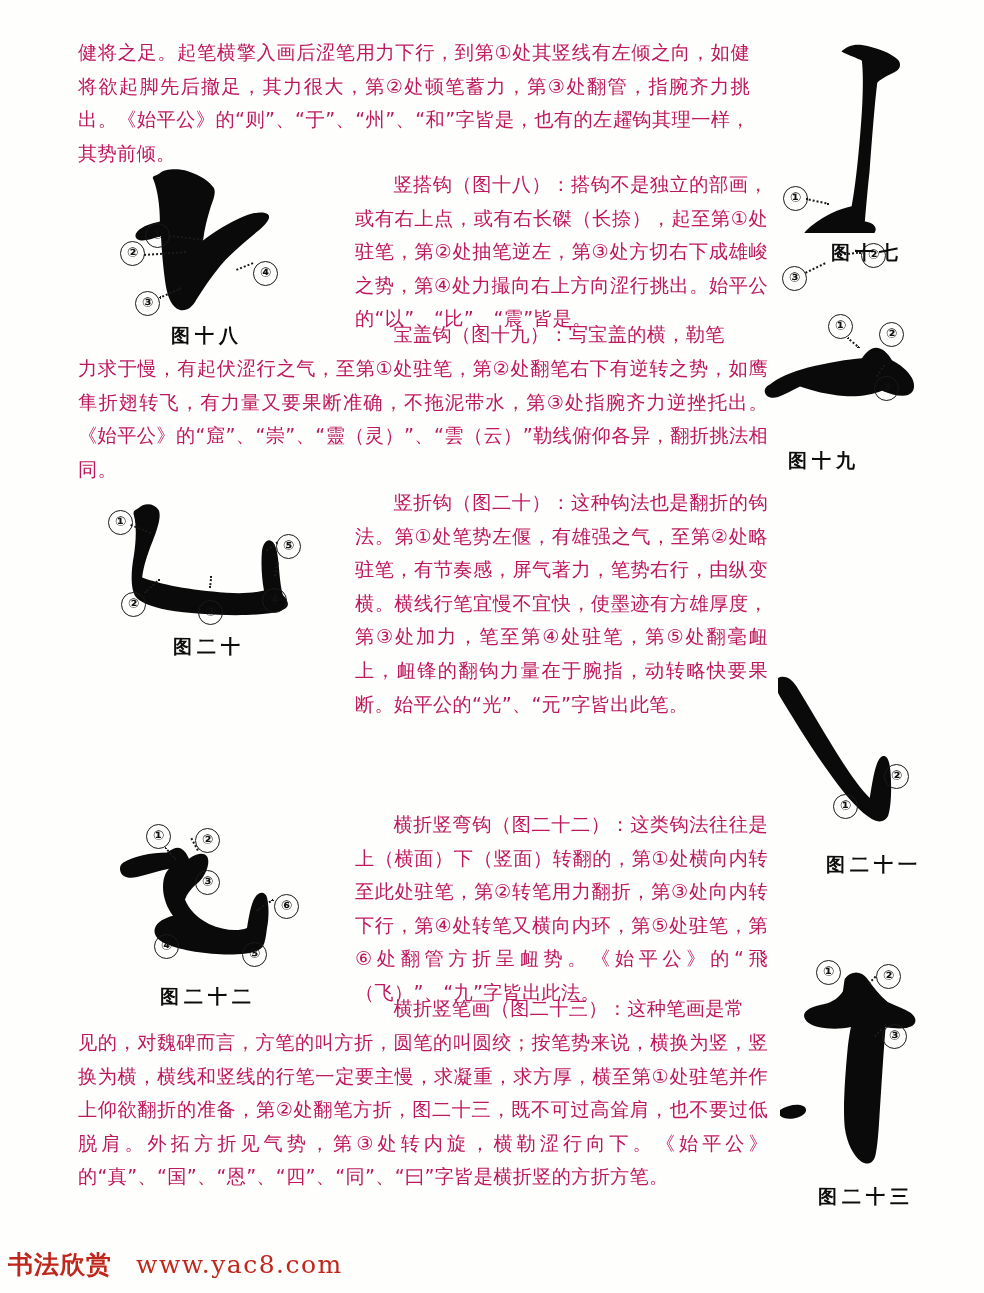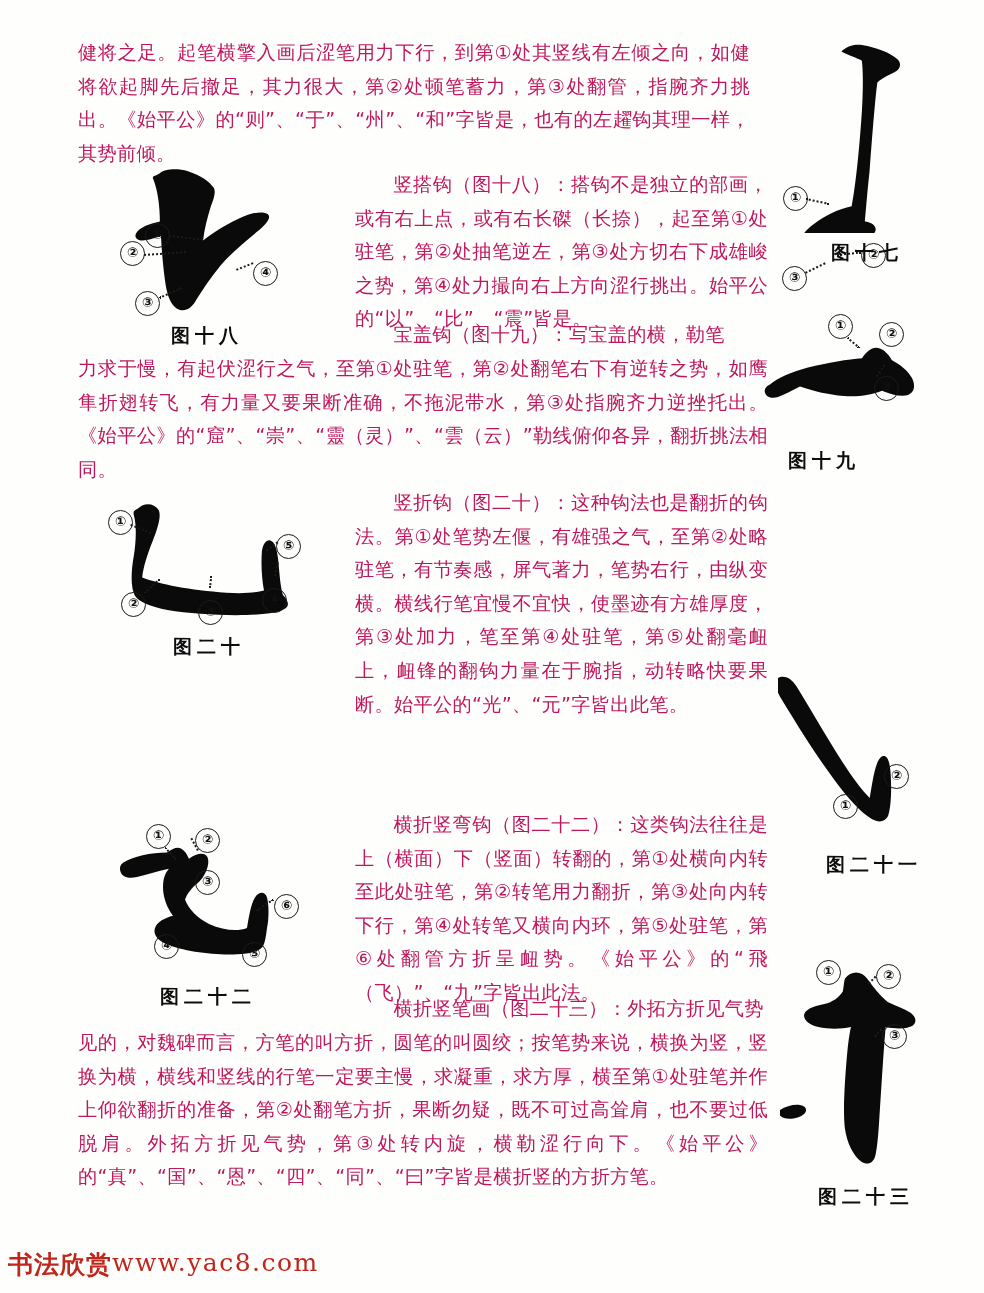--- a/index.html
+++ b/index.html
@@ -78,22 +78,22 @@
     border-top: 2px dotted #1b1b1b;
     transform-origin: 0 0;
   }
 
   
   #watermark {
     position: absolute;
     left: 8px;
     top: 1248px;
     display: flex;
-    align-items: flex-start;
-    gap: 0;
+    align-items: center;
+    gap: 24px;
     color: #c0271c;
     white-space: nowrap;
   }
   #watermark .wm-cn {
     font-family: "DejaVu Sans", "Liberation Sans", sans-serif;
     font-size: 25px;
     font-weight: 600;
     letter-spacing: 1px;
   }
   #watermark .wm-url {
@@ -276,23 +276,23 @@
     <span class="callout" style="left:82px;top:52px;">③</span>
     <span class="callout" style="left:41px;top:116px;">④</span>
     <span class="callout" style="left:129px;top:124px;">⑤</span>
     <span class="callout" style="left:161px;top:76px;">⑥</span>
     <span class="leader" style="left:143px;top:92px;width:20px;transform:rotate(-34deg);"></span>
     <span class="figcap" style="left:47px;top:166px;">图二十二</span>
   </div>
 
   <div class="textblock narrow-right indent" style="top:808px;">横折竖弯钩（图二十二）：这类钩法往往是上（横面）下（竖面）转翻的，第①处横向内转至此处驻笔，第②转笔用力翻折，第③处向内转下行，第④处转笔又横向内环，第⑤处驻笔，第⑥处翻管方折呈衄势。《始平公》的“飛（飞）”、“九”字皆出此法。</div>
 
-  <div class="textblock narrow-right indent" style="top:992px;">横折竖笔画（图二十三）：外拓方折见气势</div>
-
-  <div class="textblock full" style="top:1026px;">见的，对魏碑而言，方笔的叫方折，圆笔的叫圆绞；按笔势来说，横换为竖，竖换为横，横线和竖线的行笔一定要主慢，求凝重，求方厚，横至第①处驻笔并作上仰欲翻折的准备，第②处翻笔方折，果断勿疑，既不可过高耸肩，也不要过低脱肩。外拓方折见气势，第③处转内旋，横勒涩行向下。《始平公》的“真”、“国”、“恩”、“四”、“同”、“曰”字皆是横折竖的方折方笔。</div>
+  <div class="textblock narrow-right indent" style="top:992px;">横折竖笔画（图二十三）：这种笔画是常</div>
+
+  <div class="textblock full" style="top:1026px;">见的，对魏碑而言，方笔的叫方折，圆笔的叫圆绞；按笔势来说，横换为竖，竖换为横，横线和竖线的行笔一定要主慢，求凝重，求方厚，横至第①处驻笔并作上仰欲翻折的准备，第②处翻笔方折，图二十三，既不可过高耸肩，也不要过低脱肩。外拓方折见气势，第③处转内旋，横勒涩行向下。《始平公》的“真”、“国”、“恩”、“四”、“同”、“曰”字皆是横折竖的方折方笔。</div>
 
   <div class="figure" style="left:780px;top:952px;width:195px;height:260px;">
     <svg class="stroke-svg" width="195" height="225" viewBox="0 0 195 225">
       <path fill="#0a0a0a" d="M42,16 C48,8 58,8 64,16
         C70,24 76,32 84,38
         C92,42 100,44 106,48
         C112,52 113,58 108,61
         C102,64 92,64 82,62
         C80,84 78,116 76,146
         C75,162 74,176 72,184

